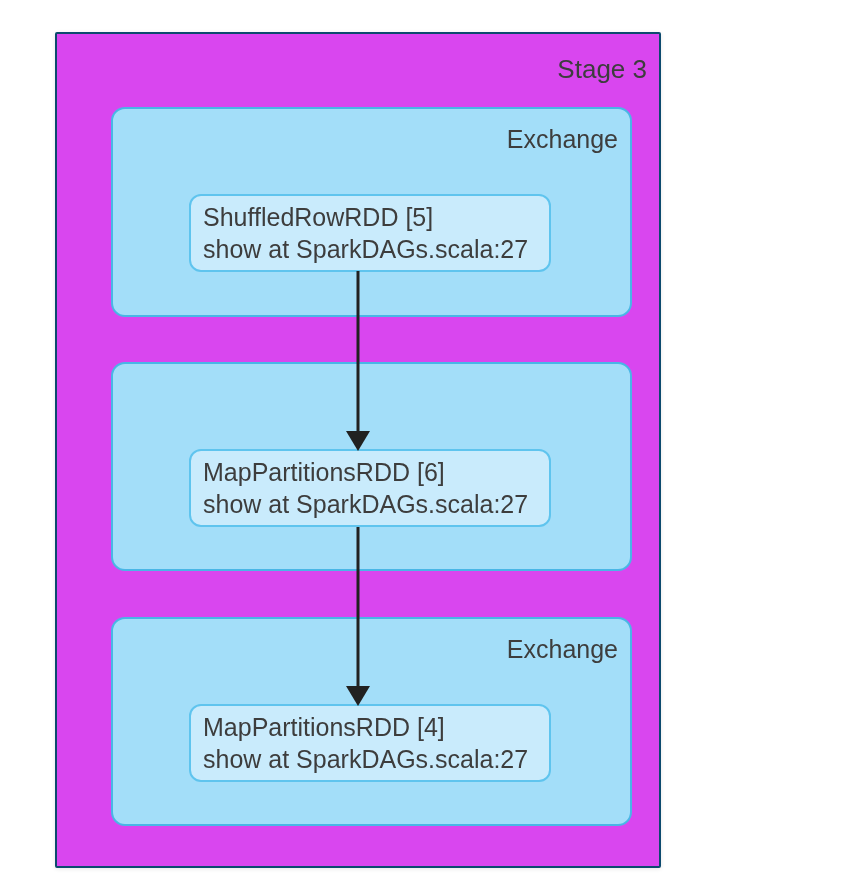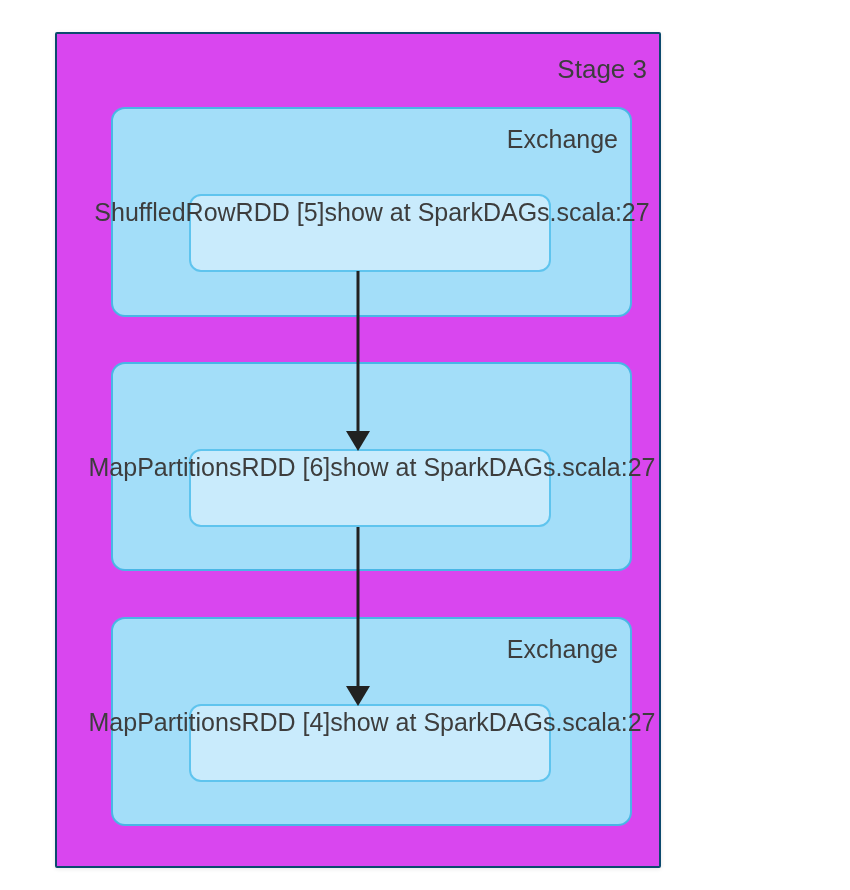--- a/index.html
+++ b/index.html
@@ -58,21 +58,21 @@
     position: absolute;
     left: 76px;
     top: 85px;
     width: 362px;
     height: 78px;
     background: #c9ebfc;
     border: 2px solid #5fc4ee;
     border-radius: 12px;
     box-sizing: border-box;
     display: flex;
-    flex-direction: row;
+    flex-direction: column;
     justify-content: center;
     padding: 0 8px 0 12px;
   }
   .node-line {
     font-size: 25px;
     line-height: 32px;
     color: #3d3d3d;
     white-space: nowrap;
   }
   svg.edges {

